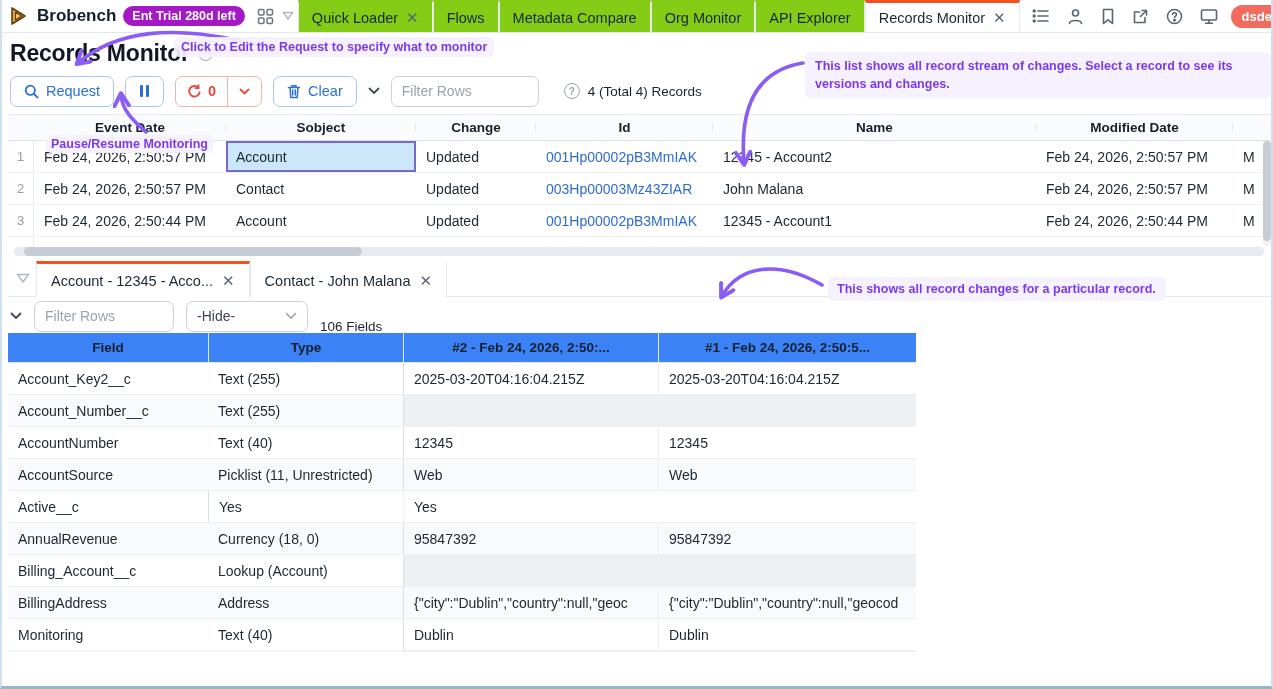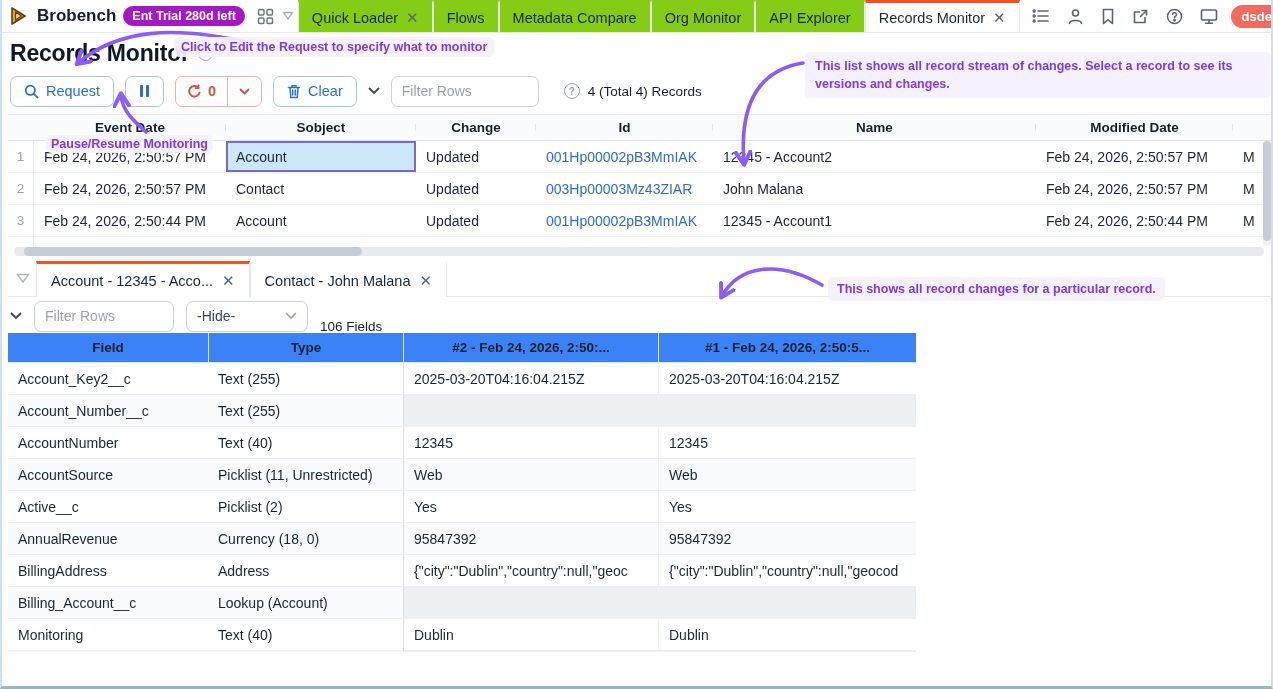--- a/index.html
+++ b/index.html
@@ -362,41 +362,40 @@
           <div class="fc v1">12345</div>
         </div>
         <div class="frow">
           <div class="fc">AccountSource</div>
           <div class="fc">Picklist (11, Unrestricted)</div>
           <div class="fc v2">Web</div>
           <div class="fc v1">Web</div>
         </div>
         <div class="frow">
           <div class="fc">Active__c</div>
-          <div class="fc">Picklist (2)</div>
           <div class="fc v2">Yes</div>
           <div class="fc v1">Yes</div>
         </div>
         <div class="frow">
           <div class="fc">AnnualRevenue</div>
           <div class="fc">Currency (18, 0)</div>
           <div class="fc v2">95847392</div>
           <div class="fc v1">95847392</div>
         </div>
         <div class="frow">
+          <div class="fc">Billing_Account__c</div>
+          <div class="fc">Lookup (Account)</div>
+          <div class="fc v2 empty"></div>
+          <div class="fc v1 empty"></div>
+        </div>
+        <div class="frow">
           <div class="fc">BillingAddress</div>
           <div class="fc">Address</div>
           <div class="fc v2">{"city":"Dublin","country":null,"geoc</div>
           <div class="fc v1">{"city":"Dublin","country":null,"geocod</div>
-        </div>
-        <div class="frow">
-          <div class="fc">Billing_Account__c</div>
-          <div class="fc">Lookup (Account)</div>
-          <div class="fc v2 empty"></div>
-          <div class="fc v1 empty"></div>
         </div>
         <div class="frow">
           <div class="fc">Monitoring</div>
           <div class="fc">Text (40)</div>
           <div class="fc v2">Dublin</div>
           <div class="fc v1">Dublin</div>
         </div>
         <div class="frow">
           <div class="fc">BillingCountry</div>
           <div class="fc">Text (80)</div>

